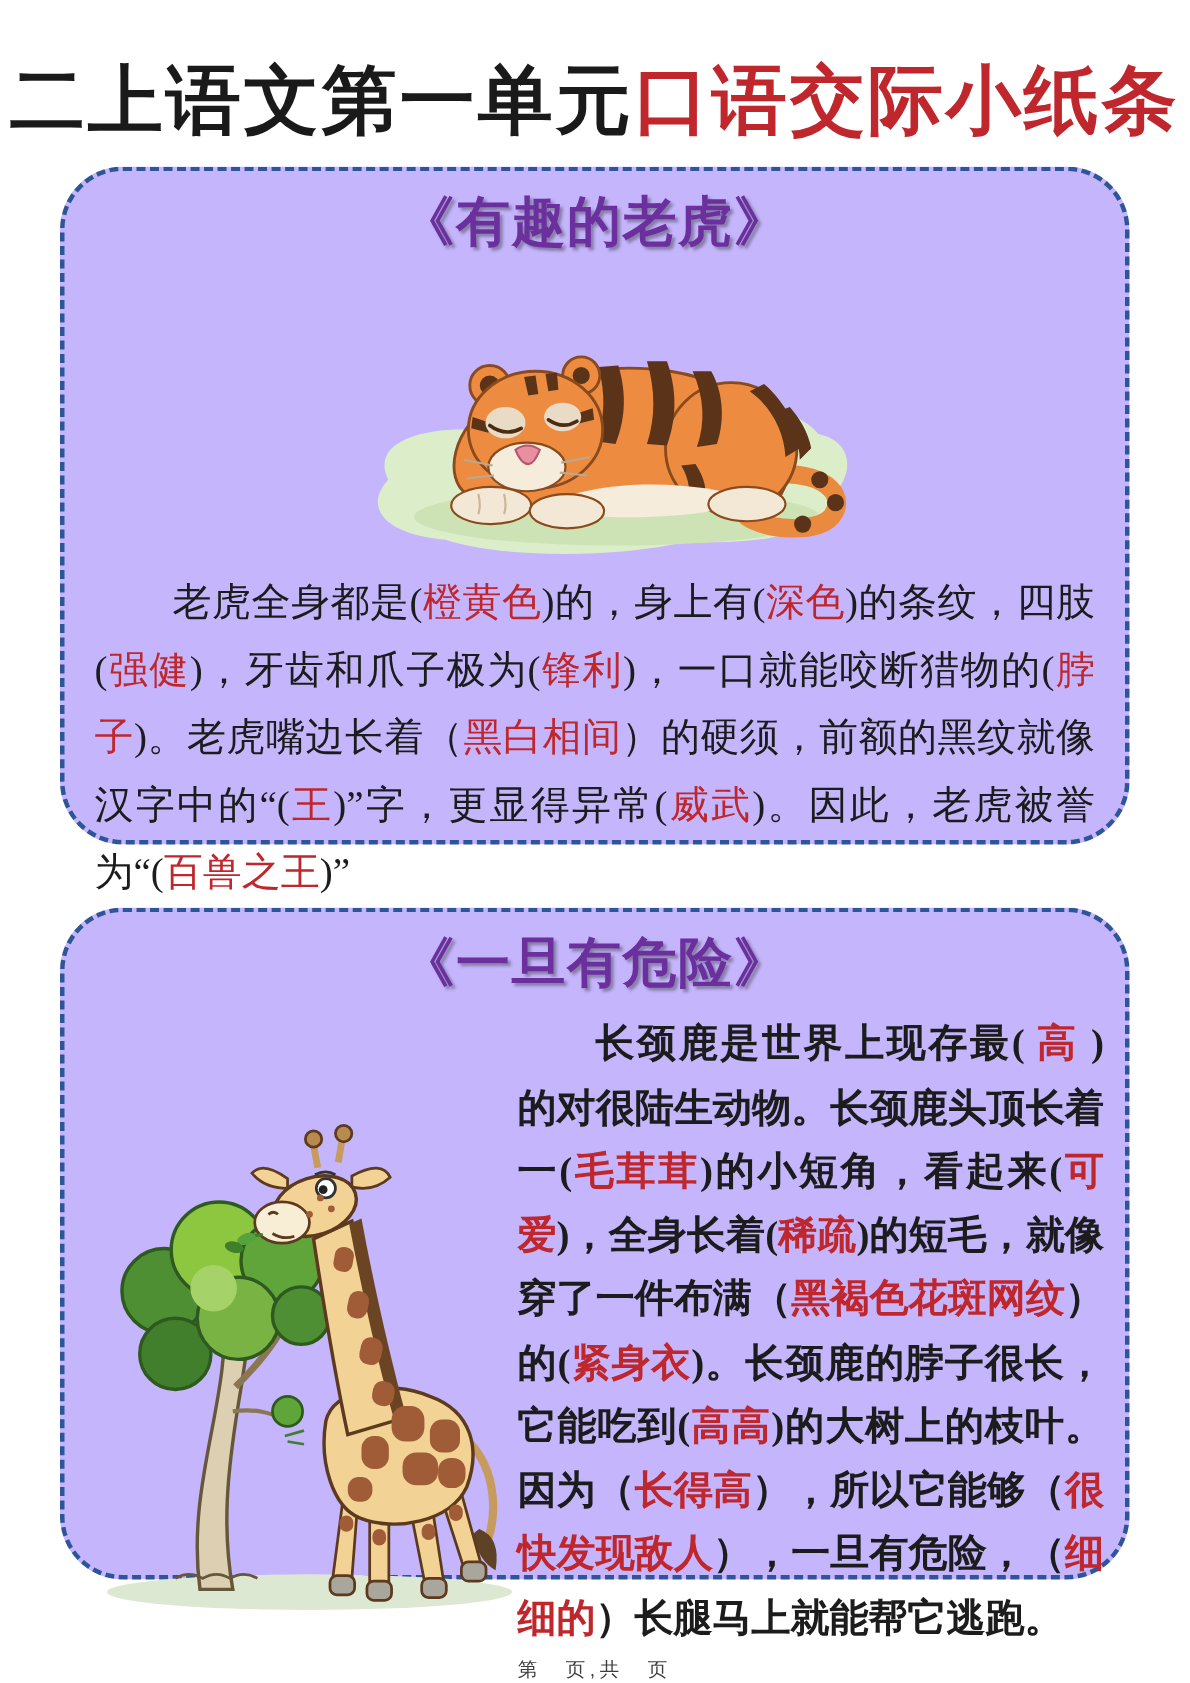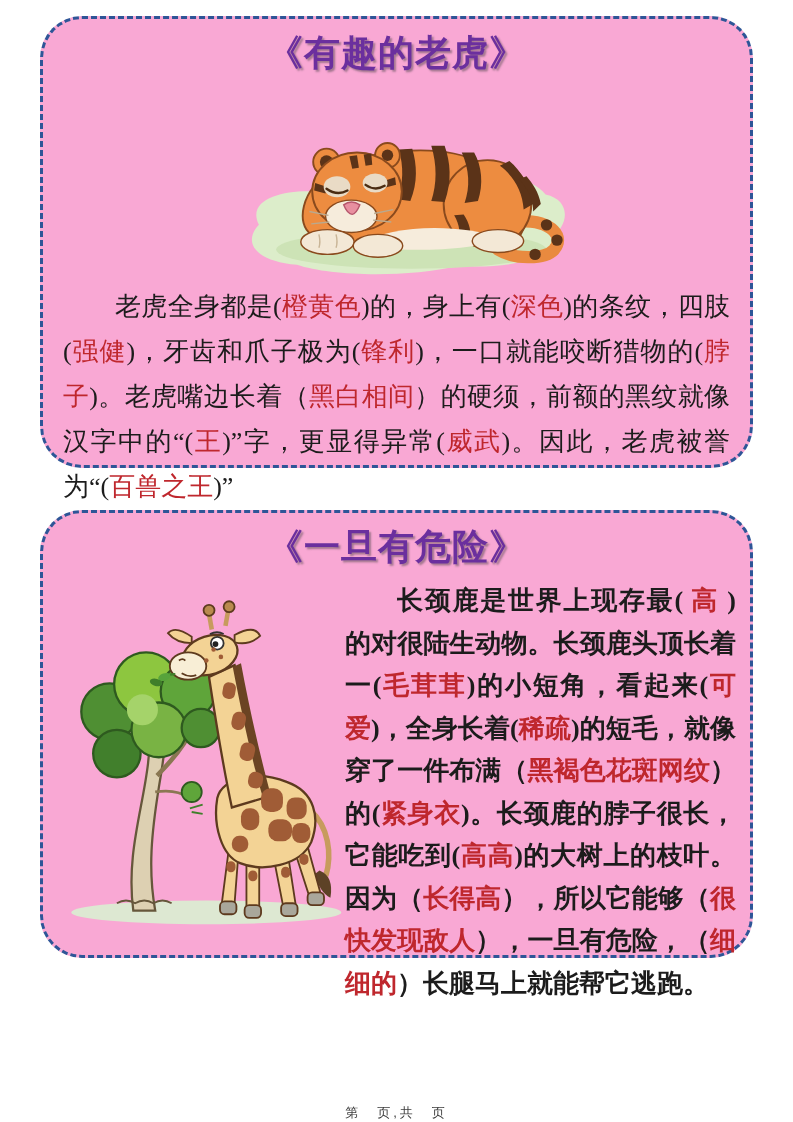--- a/index.html
+++ b/index.html
@@ -31,21 +31,21 @@
     line-height:1.1;
     white-space:nowrap;
   }
   .main-title .t-black{color:var(--title-black);}
   .main-title .t-red{color:var(--accent-red);}
 
   .card{
     border:3.5px dashed var(--border-blue);
     border-radius:42px;
     margin:0 40px;
-    background:#f9a8d4;
+    background:#c4b5fd;
   }
   .card-1{margin-top:16px;height:452px;}
   .card-2{margin-top:42px;height:448px;}
 
   .card-title{
     text-align:center;
     font-size:36px;
     font-weight:700;
     color:var(--purple);
     text-shadow:2px 2px 2px rgba(60,60,60,0.45);
@@ -65,20 +65,21 @@
     text-justify:inter-ideograph;
     padding:2px 20px 0 20px;
     text-indent:2em;
     color:var(--ink);
   }
   .para .red{color:var(--accent-red);}
 
   .card-2-body{
     display:flex;
     padding:2px 8px 0 10px;
+    align-items:flex-end;
   }
   .giraffe-figure{flex:0 0 292px;}
   .para-2{
     flex:1;
     font-size:26px;
     font-weight:700;
     line-height:42.5px;
     text-align:justify;
     text-justify:inter-ideograph;
     text-indent:2em;
@@ -94,20 +95,21 @@
     color:#3d3d3d;
     letter-spacing:3px;
     font-family:"Liberation Sans","DejaVu Sans",sans-serif;
   }
 </style>
 </head>
 <body>
 
 <div class="page">
 
+  <h1 class="main-title"><span class="t-black">二上语文第一单元</span><span class="t-red">口语交际小纸条</span></h1>
 
   <section class="card card-1">
     <h2 class="card-title">《有趣的老虎》</h2>
 
     <div class="tiger-figure">
       <svg width="380" height="200" viewBox="0 0 380 210">
 
         <path d="M45,150 C28,116 95,110 122,118 C135,95 200,90 235,102 C280,88 330,98 346,118 C374,124 370,152 352,163 C362,186 300,197 255,193 C200,206 120,204 85,192 C40,188 28,168 45,150 Z" fill="#dcedca"></path>
         <ellipse cx="205" cy="176" rx="142" ry="20" fill="#cde3b6"></ellipse>
 

